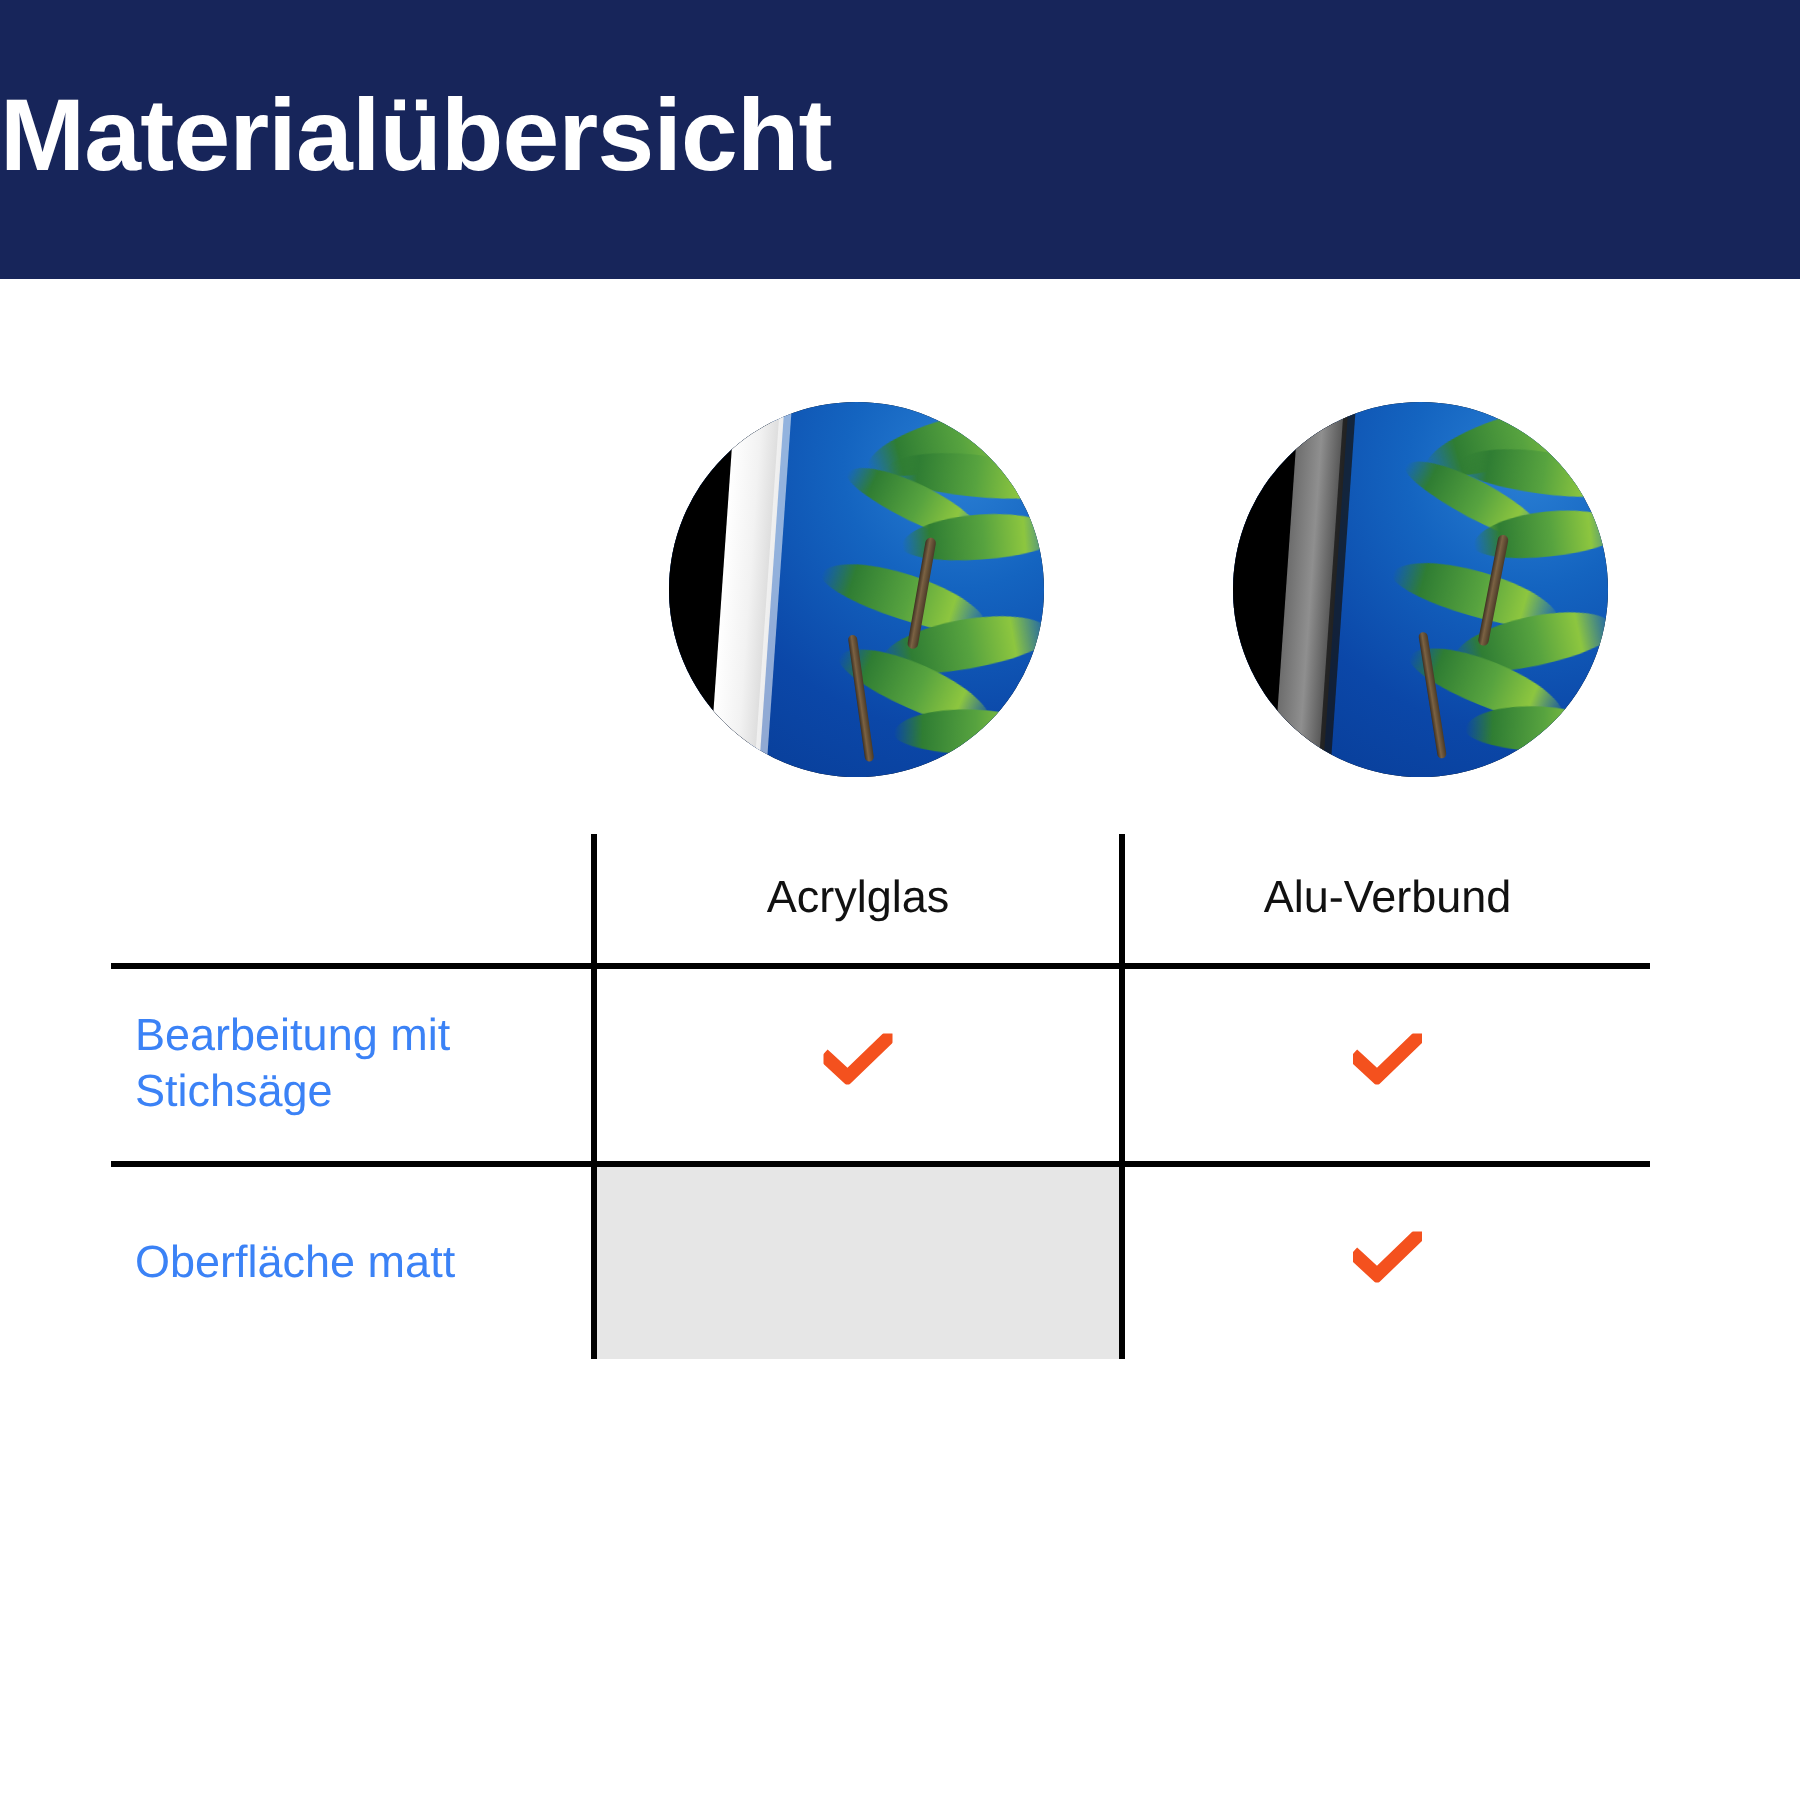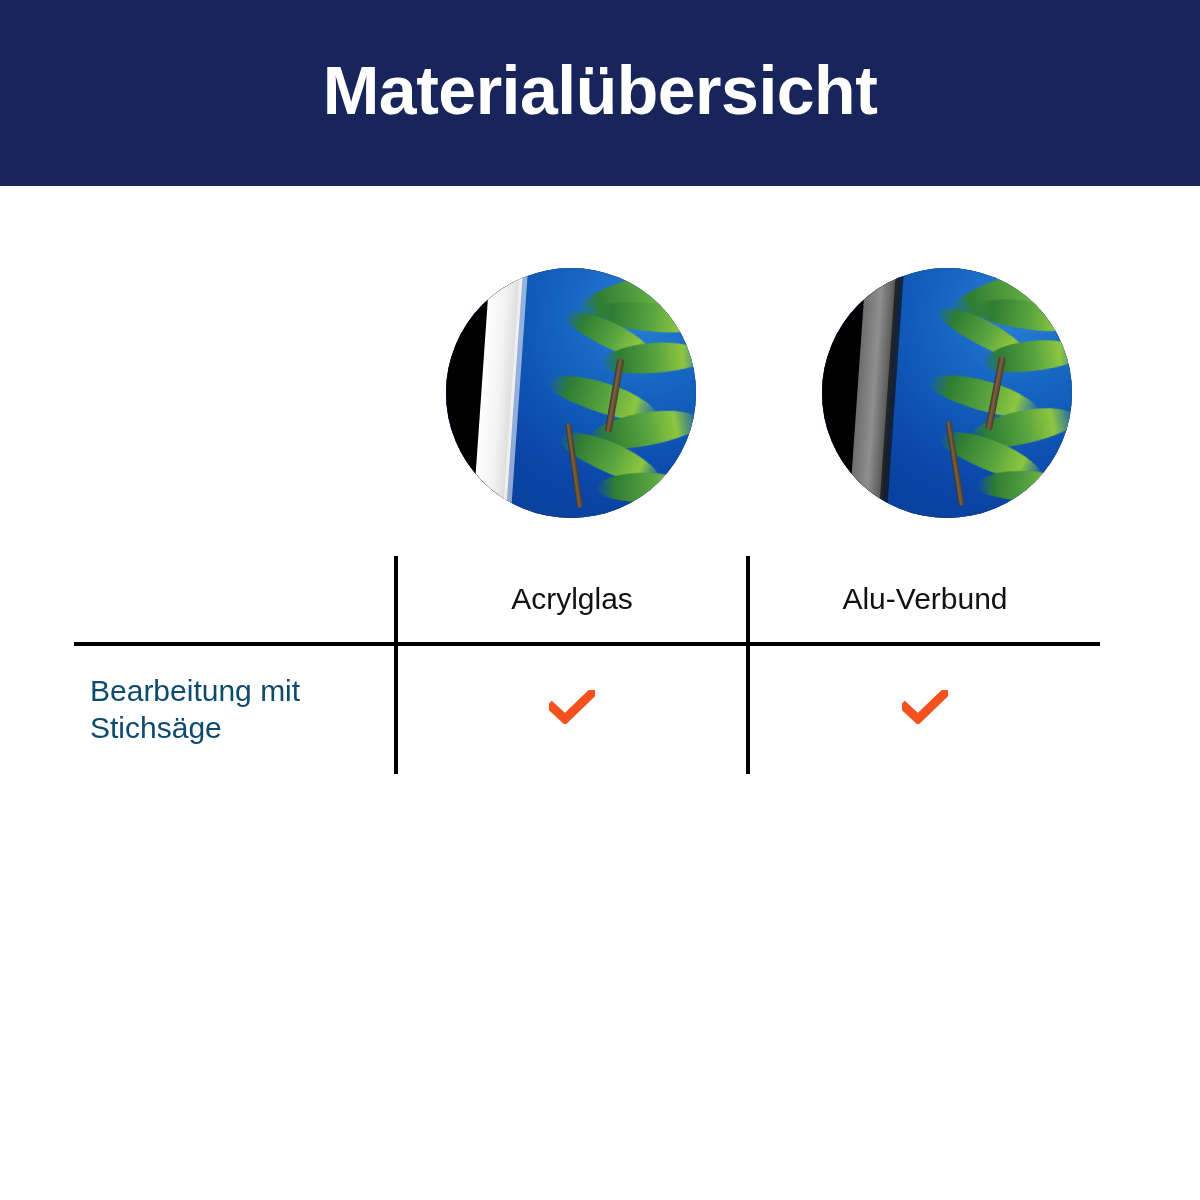--- a/index.html
+++ b/index.html
@@ -14,21 +14,20 @@
     overflow: hidden;
   }
 
   
   .header {
     width: 1200px;
     height: 186px;
     background: #17255a;
     display: flex;
     align-items: center;
-    justify-content: center;
     box-sizing: border-box;
   }
   .header-title {
     color: #ffffff;
     font-size: 68px;
     font-weight: bold;
     letter-spacing: -0.5px;
     line-height: 1;
     margin: 0;
     padding: 0 0 6px 0;
@@ -160,21 +159,21 @@
     border-bottom: 4px solid #000000;
   }
   .hdr-row th.col-opt {
     border-left: 4px solid #000000;
   }
 
   .body-row td {
     height: 128px;
     border-bottom: 4px solid #000000;
     font-size: 30px;
-    color: #0c4a6e;
+    color: #3b82f6;
   }
   .body-row td.cell-label {
     text-align: left;
     padding-left: 16px;
     line-height: 1.22;
   }
   .body-row td.cell-opt {
     border-left: 4px solid #000000;
     text-align: center;
   }
@@ -269,18 +268,29 @@
         </td>
         <td class="cell-opt">
           <span class="check">
             <svg width="46" height="34" viewBox="0 0 46 34" xmlns="http://www.w3.org/2000/svg">
               <path d="M3 17 L16 29 L43 3" fill="none" stroke="#f4511e" stroke-width="9" stroke-linecap="square" stroke-linejoin="miter"></path>
             </svg>
           </span>
         </td>
       </tr>
 
+      <tr class="body-row">
+        <td class="cell-label">Oberfläche matt</td>
+        <td class="cell-opt shaded"></td>
+        <td class="cell-opt">
+          <span class="check">
+            <svg width="46" height="34" viewBox="0 0 46 34" xmlns="http://www.w3.org/2000/svg">
+              <path d="M3 17 L16 29 L43 3" fill="none" stroke="#f4511e" stroke-width="9" stroke-linecap="square" stroke-linejoin="miter"></path>
+            </svg>
+          </span>
+        </td>
+      </tr>
 
 
     </tbody>
   </table>
 
 </div>
 
 </body></html>

